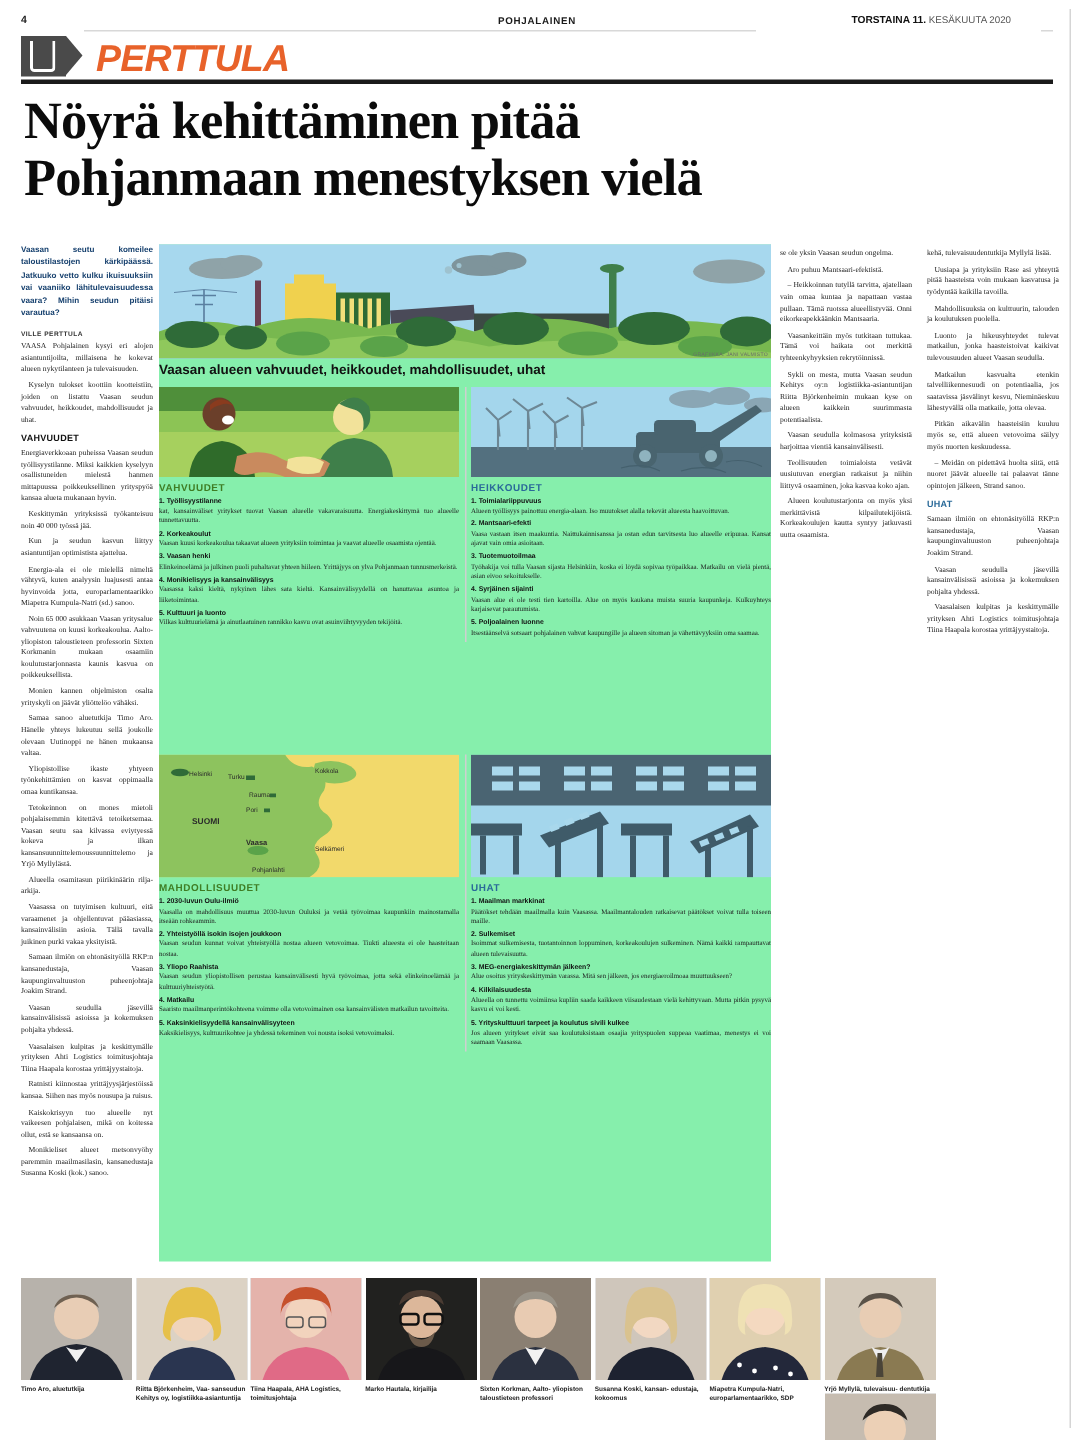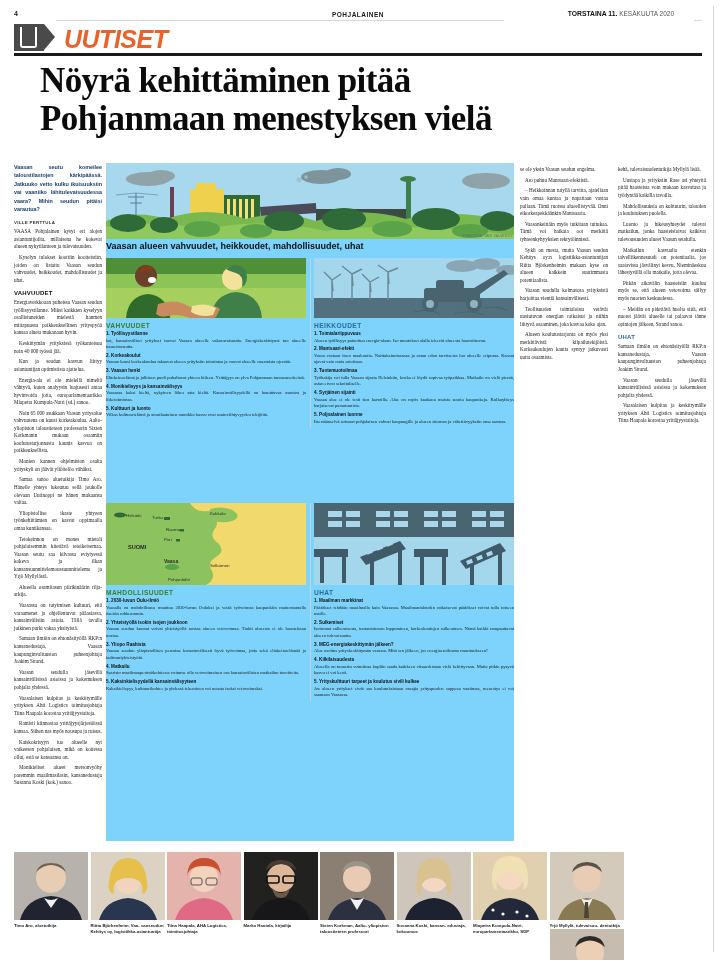--- a/index.html
+++ b/index.html
@@ -29,41 +29,41 @@
   .flagU{position:absolute;left:6px;top:3px;width:17px;height:21px;border:2px solid #fff;border-top:none;
     border-radius:0 0 3px 3px;box-sizing:border-box;}
   .flagU:before{content:"";position:absolute;left:4px;top:-1px;width:5px;height:10px;background:#4a4a4a;}
   .flagtitle{position:absolute;left:50px;top:1px;font-family:"Liberation Sans",sans-serif;
     font-weight:bold;font-style:italic;font-size:25px;letter-spacing:-0.5px;color:#e8622a;}
   .flagrule{position:absolute;left:14px;top:53px;width:688px;height:3px;background:#1a1a1a;}
 
   
   .headline{position:absolute;left:16px;top:62px;width:660px;
     font-family:"Liberation Serif",serif;font-weight:bold;font-size:35px;line-height:1.08;
-    letter-spacing:-0.6px;color:#0b0b0b;margin-left:24px;}
+    letter-spacing:-0.6px;color:#0b0b0b;}
   .headline span{display:block;}
 
   
   .body{position:absolute;left:14px;top:163px;width:692px;height:678px;}
 
   
   .colLead{position:absolute;left:0;top:0;width:88px;height:678px;}
   .ingress{font-family:"Liberation Sans",sans-serif;font-weight:bold;font-size:5.4px;line-height:1.55;
     color:#16406e;text-align:justify;}
   .byline{margin-top:7px;font-family:"Liberation Sans",sans-serif;font-weight:bold;font-size:4.4px;
     letter-spacing:.3px;color:#333;}
   .bodytext{margin-top:3px;font-family:"Liberation Serif",serif;font-size:5.1px;line-height:1.48;
     text-align:justify;color:#1c1c1c;hyphens:auto;}
   .bodytext p{margin:0 0 3.2px 0;text-indent:5px;}
   .bodytext p.first{text-indent:0;}
   .subhead{font-family:"Liberation Sans",sans-serif;font-weight:bold;font-size:6px;
     color:#111;margin:6px 0 2.5px 0;letter-spacing:.2px;}
 
   
-  .info{position:absolute;left:92px;top:0;width:408px;height:678px;background:#7dd3fc;}
+  .info{position:absolute;left:92px;top:0;width:408px;height:678px;background:#86efac;}
   .illo{position:relative;width:408px;height:76px;overflow:hidden;background:#9ed2ea;}
   .credit{position:absolute;right:2px;bottom:1px;font-family:"Liberation Sans",sans-serif;
     font-size:3.4px;color:#6b6b6b;letter-spacing:.2px;}
   .infotitle{position:absolute;left:0;top:78px;width:408px;height:14px;
     font-family:"Liberation Sans",sans-serif;font-weight:bold;font-size:9px;color:#111;}
 
   .quad{position:absolute;left:0;width:408px;}
   .qrow{position:relative;width:408px;}
   .qcell{position:relative;width:200px;float:left;}
   .qcell.right{margin-left:8px;}
@@ -104,21 +104,21 @@
     <div class="dateline">
       <b>TORSTAINA 11.</b>
       <span>KESÄKUUTA 2020</span>
     </div>
   </div>
 
   <div class="flagwrap">
     <div class="flagbox">
       <div class="flagU"></div>
     </div>
-    <div class="flagtitle">UUTISET</div>
+    <div class="flagtitle">PERTTULA</div>
   </div>
   <div class="flagrule"></div>
 
   <div class="headline">
     <span>Nöyrä kehittäminen pitää</span>
     <span>Pohjanmaan menestyksen vielä</span>
   </div>
 
   <div class="body">
 

